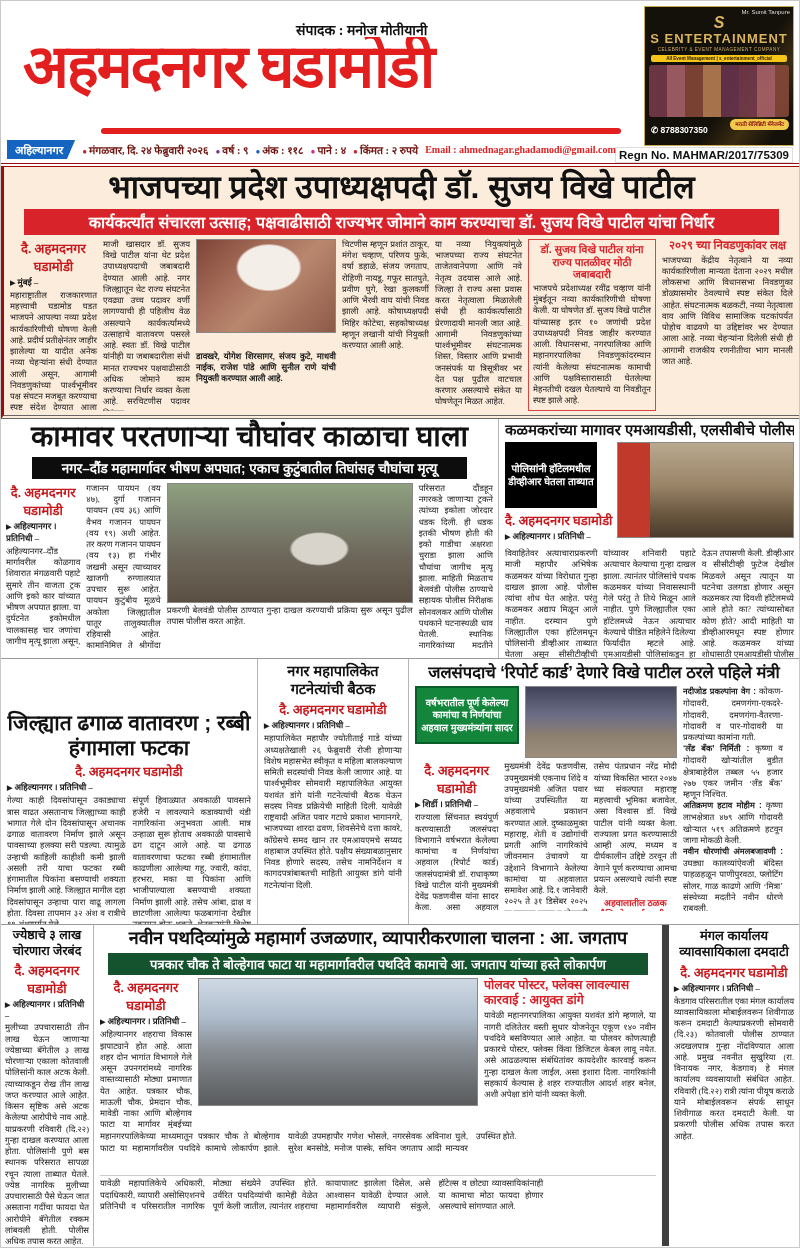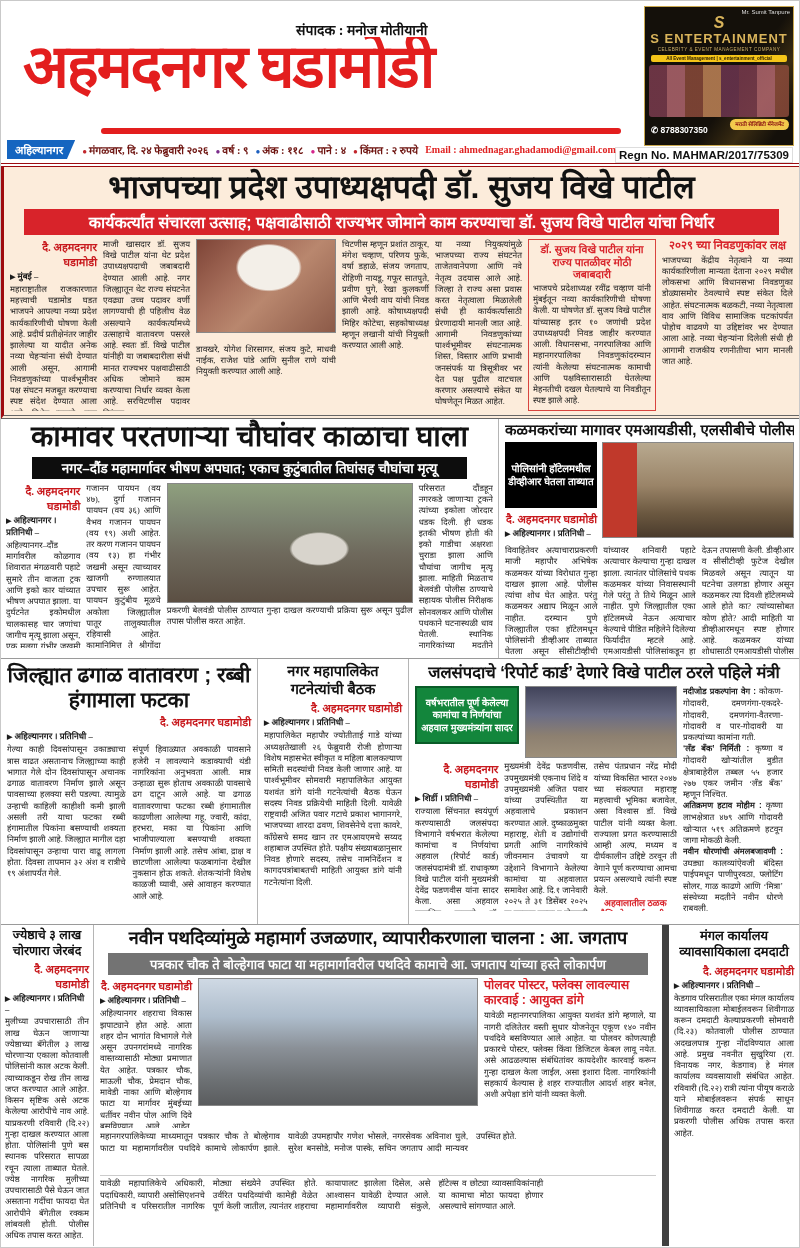--- a/index.html
+++ b/index.html
@@ -38,21 +38,21 @@
   .dateline { position:absolute; left:6px; bottom:4px; right:168px; display:flex; align-items:center;
               gap:7px; font-weight:bold; font-size:10.5px; color:#6e1410; white-space:nowrap; overflow:hidden; }
   .loc-badge { background:#1565c0; color:#fff; padding:2px 12px 2px 8px; font-size:11px;
                clip-path:polygon(0 0,100% 0,88% 100%,0 100%); }
   .dl-item::before { content:"● "; font-size:8px; }
   .dl-item:nth-of-type(2)::before{ color:#c2272d; } .dl-item:nth-of-type(3)::before{ color:#7b2d8b; }
   .dl-item:nth-of-type(4)::before{ color:#1d5fbf; } .dl-item:nth-of-type(5)::before{ color:#d4268c; }
   .dl-item:nth-of-type(6)::before{ color:#c2272d; }
   .dl-email { color:#e02222; font-size:10px; }
   
-  .byline { color:#c81a1e; font-weight:bold; font-size:11px; text-align:right; }
+  .byline { color:#c81a1e; font-weight:bold; font-size:13px; text-align:center; }
   .place { font-weight:bold; font-size:8.6px; margin:1px 0 2px 0; }
   .tri { font-size:7px; }
   .body-text { font-size:8.4px; line-height:1.34; text-align:justify; color:#1d1d1d; }
   .photo { border:1px solid #888; }
   .hl { font-family:"Liberation Sans",sans-serif; color:#121212; font-weight:bold; }
   
   .lead { background:#fcecdb; border-bottom:4px double #666; border-left:3px solid #9e0b0f;
           height:252px; padding:2px 6px; overflow:hidden; }
   .lead-hl { font-size:32px; text-align:center; line-height:1.15; }
   .lead-sub { background:#d8232a; color:#fff; font-weight:bold; font-size:16px; text-align:center;
@@ -79,21 +79,21 @@
   .kal-row1 { display:flex; gap:5px; margin-top:3px; }
   .kal-black { width:92px; height:66px; background:#000000; color:#fff; font-weight:bold;
                font-size:10px; text-align:center; display:flex; align-items:center; justify-content:center;
                padding:3px; font-family:"Liberation Sans",sans-serif; line-height:1.3; }
   .kal-photo { flex:1; height:96px; background:
       linear-gradient(90deg,#c0392b 0 18%, rgba(0,0,0,0) 18%),
       linear-gradient(180deg,#b8a98f 0%,#9a8468 45%,#6b5840 75%,#4a3b2c 100%); }
   .kal-cols { display:flex; gap:6px; margin-top:4px; height:118px; overflow:hidden; }
   
   .band3 { display:flex; height:266px; border-bottom:1px solid #9a9a9a; overflow:hidden; }
-  .wx { width:256px; padding:3px 6px; overflow:hidden; }
+  .wx { width:256px; padding:3px 6px; overflow:hidden;margin-top:48px; }
   .wx-hl { font-size:21px; text-align:center; line-height:1.2; }
   .wx-cols { display:flex; gap:7px; margin-top:2px; height:185px; overflow:hidden; }
   .civ { width:152px; border-left:1px solid #b5b5b5; border-right:1px solid #b5b5b5; padding:3px 6px; overflow:hidden; }
   .civ-hl { font-size:14.5px; text-align:center; line-height:1.25; }
   .jal { flex:1; padding:3px 6px; overflow:hidden; }
   .jal-hl { font-size:16.5px; white-space:nowrap; overflow:hidden; text-align:center; line-height:1.3; }
   .jal-flex { display:flex; gap:6px; margin-top:3px; height:228px; overflow:hidden; }
   .jal-main { width:262px; }
   .jal-row1 { display:flex; gap:6px; }
   .green-box { width:104px; height:58px; background:#13863c; border:2px solid #0a5c28; color:#fff;
@@ -103,21 +103,21 @@
       linear-gradient(180deg,#41435a 0%,#6b6d85 40%,#8d8070 70%,#9d8f7a 100%); }
   .jal-row2 { display:flex; gap:6px; margin-top:3px; height:150px; overflow:hidden; }
   .jal-right { width:100px; overflow:hidden; }
   .feat b { font-family:"Liberation Sans",sans-serif; font-size:8.2px; }
   
   .band4 { display:flex; height:321px; overflow:hidden; }
   .theft { width:92px; padding:3px 4px; overflow:hidden; }
   .small-hl { font-size:12.5px; text-align:center; line-height:1.25; }
   .hwy { width:576px; border-left:1px solid #b5b5b5; border-right:7px solid #404040; padding:2px 6px; overflow:hidden; }
   .hwy-hl { font-size:18px; text-align:center; white-space:nowrap; overflow:hidden; line-height:1.3; }
-  .hwy-sub { background:#737373; color:#fff; font-weight:bold; font-size:13px; text-align:center;
+  .hwy-sub { background:#14532d; color:#fff; font-weight:bold; font-size:13px; text-align:center;
              padding:2px 4px; margin:3px 8px; font-family:"Liberation Sans",sans-serif; }
   .hwy-row { display:flex; gap:6px; height:150px; overflow:hidden; }
   .hwy-photo { width:280px; height:128px; background:
       linear-gradient(180deg,#cfd9e4 0%,#aebdcc 30%,#8a9097 55%,#6d7174 80%,#5a5c5e 100%); }
   .hwy-redbox .red-title { color:#d8232a; font-weight:bold; font-size:12.5px; line-height:1.2;
                            font-family:"Liberation Sans",sans-serif; margin-bottom:2px; }
   .hwy-cap { column-count:3; column-gap:8px; margin-top:3px; height:40px; overflow:hidden; }
   .hwy-cont { column-count:5; column-gap:8px; margin-top:4px; height:88px; overflow:hidden; border-top:1px solid #ccc; padding-top:2px; }
   .mangal { flex:1; padding:3px 5px; overflow:hidden; }
 </style>
@@ -163,21 +163,21 @@
       <div style="flex:0 0 87px;">
         <div class="byline">दै. अहमदनगर घडामोडी</div>
         <div class="place"><span class="tri">▶</span> <span>मुंबई –</span></div>
         <div class="body-text">महाराष्ट्रातील राजकारणात महत्त्वाची घडामोड घडत भाजपने आपल्या नव्या प्रदेश कार्यकारिणीची घोषणा केली आहे. प्रदीर्घ प्रतीक्षेनंतर जाहीर झालेल्या या यादीत अनेक नव्या चेहऱ्यांना संधी देण्यात आली असून, आगामी निवडणुकांच्या पार्श्वभूमीवर पक्ष संघटन मजबूत करण्याचा स्पष्ट संदेश देण्यात आला आहे. विशेष म्हणजे, नगर जिल्ह्यासाठी अभिमानाची बाब ठरावी, अशी निवड करत</div>
       </div>
       <div style="flex:0 0 87px;">
         <div class="body-text">माजी खासदार डॉ. सुजय विखे पाटील यांना थेट प्रदेश उपाध्यक्षपदाची जबाबदारी देण्यात आली आहे. नगर जिल्ह्यातून थेट राज्य संघटनेत एवढ्या उच्च पदावर वर्णी लागण्याची ही पहिलीच वेळ असल्याने कार्यकर्त्यांमध्ये उत्साहाचे वातावरण पसरले आहे. स्वतः डॉ. विखे पाटील यांनीही या जबाबदारीला संधी मानत राज्यभर पक्षवाढीसाठी अधिक जोमाने काम करण्याचा निर्धार व्यक्त केला आहे. सरचिटणीस पदावर निरंजन</div>
       </div>
       <div style="flex:0 0 140px;">
         <div class="photo lead-photo"></div>
-        <div class="body-text" style="margin-top:11px;">डावखरे, योगेश शिरसागर, संजय कुटे, माधवी नाईक, राजेश पांडे आणि सुनील राणे यांची नियुक्ती करण्यात आली आहे.</div>
+        <div class="body-text" style="margin-top:18px;font-weight:bold;">डावखरे, योगेश शिरसागर, संजय कुटे, माधवी नाईक, राजेश पांडे आणि सुनील राणे यांची नियुक्ती करण्यात आली आहे.</div>
       </div>
       <div style="flex:0 0 87px;">
         <div class="body-text">चिटणीस म्हणून प्रशांत ठाकूर, मंगेश चव्हाण, परिणय फुके, वर्षा डहाळे, संजय जगताप, रोहिणी नायडू, गफूर सातपुते, प्रवीण घुगे, रेखा कुलकर्णी आणि भैरवी वाघ यांची निवड झाली आहे. कोषाध्यक्षपदी मिहिर कोटेचा, सहकोषाध्यक्ष म्हणून लखानी यांची नियुक्ती करण्यात आली आहे.</div>
       </div>
       <div style="flex:0 0 87px;">
         <div class="body-text">या नव्या नियुक्त्यांमुळे भाजपच्या राज्य संघटनेत ताजेतवानेपणा आणि नवे नेतृत्व उदयास आले आहे. जिल्हा ते राज्य असा प्रवास करत नेतृत्वाला मिळालेली संधी ही कार्यकर्त्यांसाठी प्रेरणादायी मानली जात आहे. आगामी निवडणुकांच्या पार्श्वभूमीवर संघटनात्मक शिस्त, विस्तार आणि प्रभावी जनसंपर्क या त्रिसूत्रीवर भर देत पक्ष पुढील वाटचाल करणार असल्याचे संकेत या घोषणेतून मिळत आहेत.</div>
       </div>
       <div style="flex:0 0 128px;">
         <div class="boxed">
           <div class="red-subhl">डॉ. सुजय विखे पाटील यांना राज्य पातळीवर मोठी जबाबदारी</div>
@@ -268,21 +268,21 @@
               <div class="body-text">तसेच पंतप्रधान नरेंद्र मोदी यांच्या विकसित भारत २०४७ च्या संकल्पात महाराष्ट्र महत्त्वाची भूमिका बजावेल, असा विश्वास डॉ. विखे पाटील यांनी व्यक्त केला. राज्याला प्रगत करण्यासाठी आम्ही अल्प, मध्यम व दीर्घकालीन उद्दिष्टे ठरवून ती वेगाने पूर्ण करण्याचा आमचा प्रयत्न असल्याचे त्यांनी स्पष्ट केले.</div>
               <div class="red-subhl" style="font-size:9px; margin-top:2px;">अहवालातील ठळक वैशिष्ट्ये व वर्षभरातील कामे :</div>
 
             </div>
           </div>
         </div>
         <div class="jal-right">
           <div class="body-text feat"><b>नदीजोड प्रकल्पांना वेग :</b> <span>कोकण-गोदावरी, दमणगंगा-एकदरे-गोदावरी, दमणगंगा-वैतरणा-गोदावरी व पार-गोदावरी या प्रकल्पांच्या कामांना गती.</span></div>
           <div class="body-text feat"><b>‘लँड बँक’ निर्मिती :</b> <span>कृष्णा व गोदावरी खोऱ्यांतील बुडीत क्षेत्राबाहेरील तब्बल ५५ हजार २७७ एकर जमीन ‘लँड बँक’ म्हणून निश्चित.</span></div>
           <div class="body-text feat"><b>अतिक्रमण हटाव मोहीम :</b> <span>कृष्णा लाभक्षेत्रात ४७९ आणि गोदावरी खोऱ्यात ५१९ अतिक्रमणे हटवून जागा मोकळी केली.</span></div>
-          <div class="body-text feat"><b>नवीन धोरणांची अंमलबजावणी :</b> <span>उघड्या कालव्यांऐवजी बंदिस्त पाईपमधून पाणीपुरवठा, फ्लोटिंग सोलर, गाळ काढणे आणि ‘मित्रा’ संस्थेच्या मदतीने नवीन धोरणे राबवली.</span></div>
+          <div class="body-text feat"><b>नवीन धोरणांची अंमलबजावणी :</b> <span>उघड्या कालव्यांऐवजी बंदिस्त पाहळहळून पाणीपुरवठा, फ्लोटिंग सोलर, गाळ काढणे आणि ‘मित्रा’ संस्थेच्या मदतीने नवीन धोरणे राबवली.</span></div>
           <div class="body-text feat"> </div>
 
         </div>
       </div>
     </div>
   </div>
 
   <div class="band4">
     <div class="theft">
       <div class="hl small-hl">ज्येष्ठाचे ३ लाख चोरणारा जेरबंद</div>

